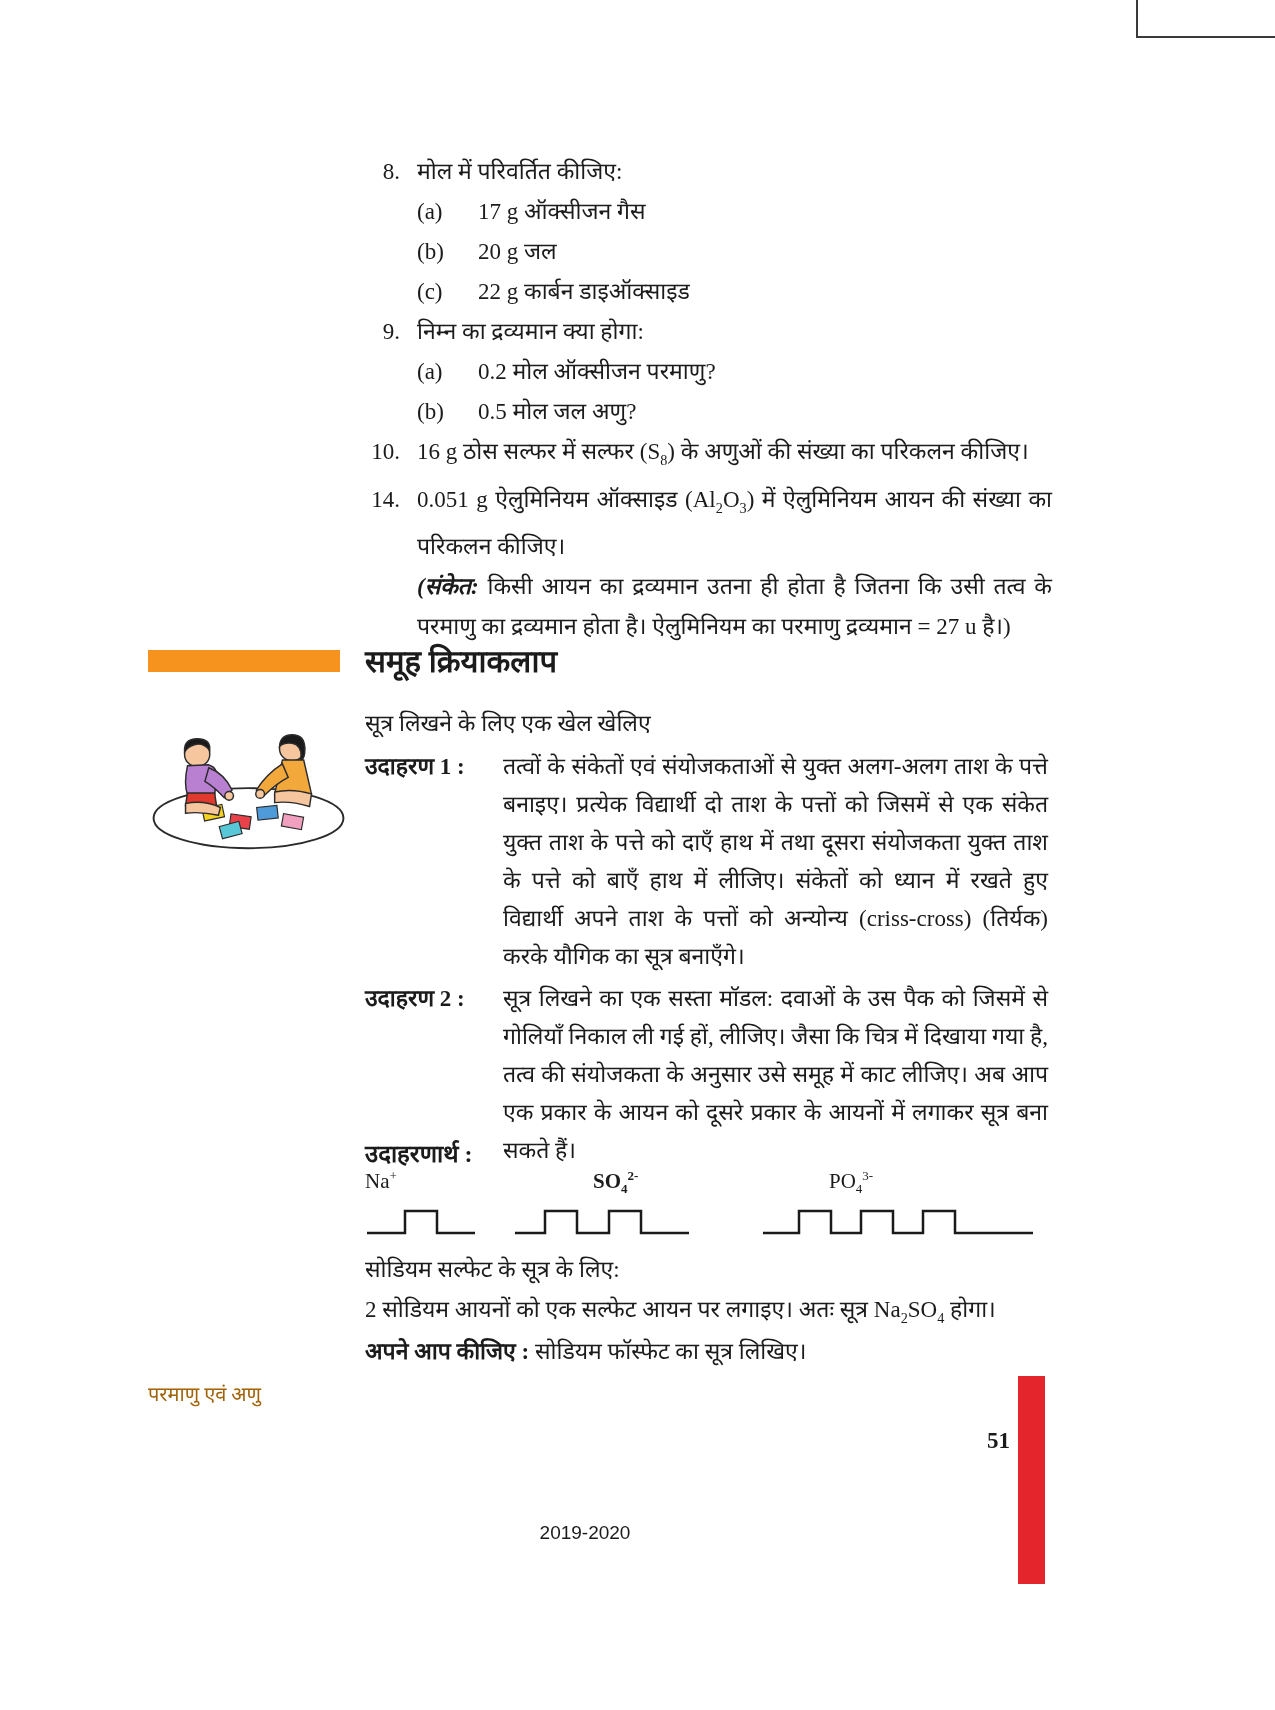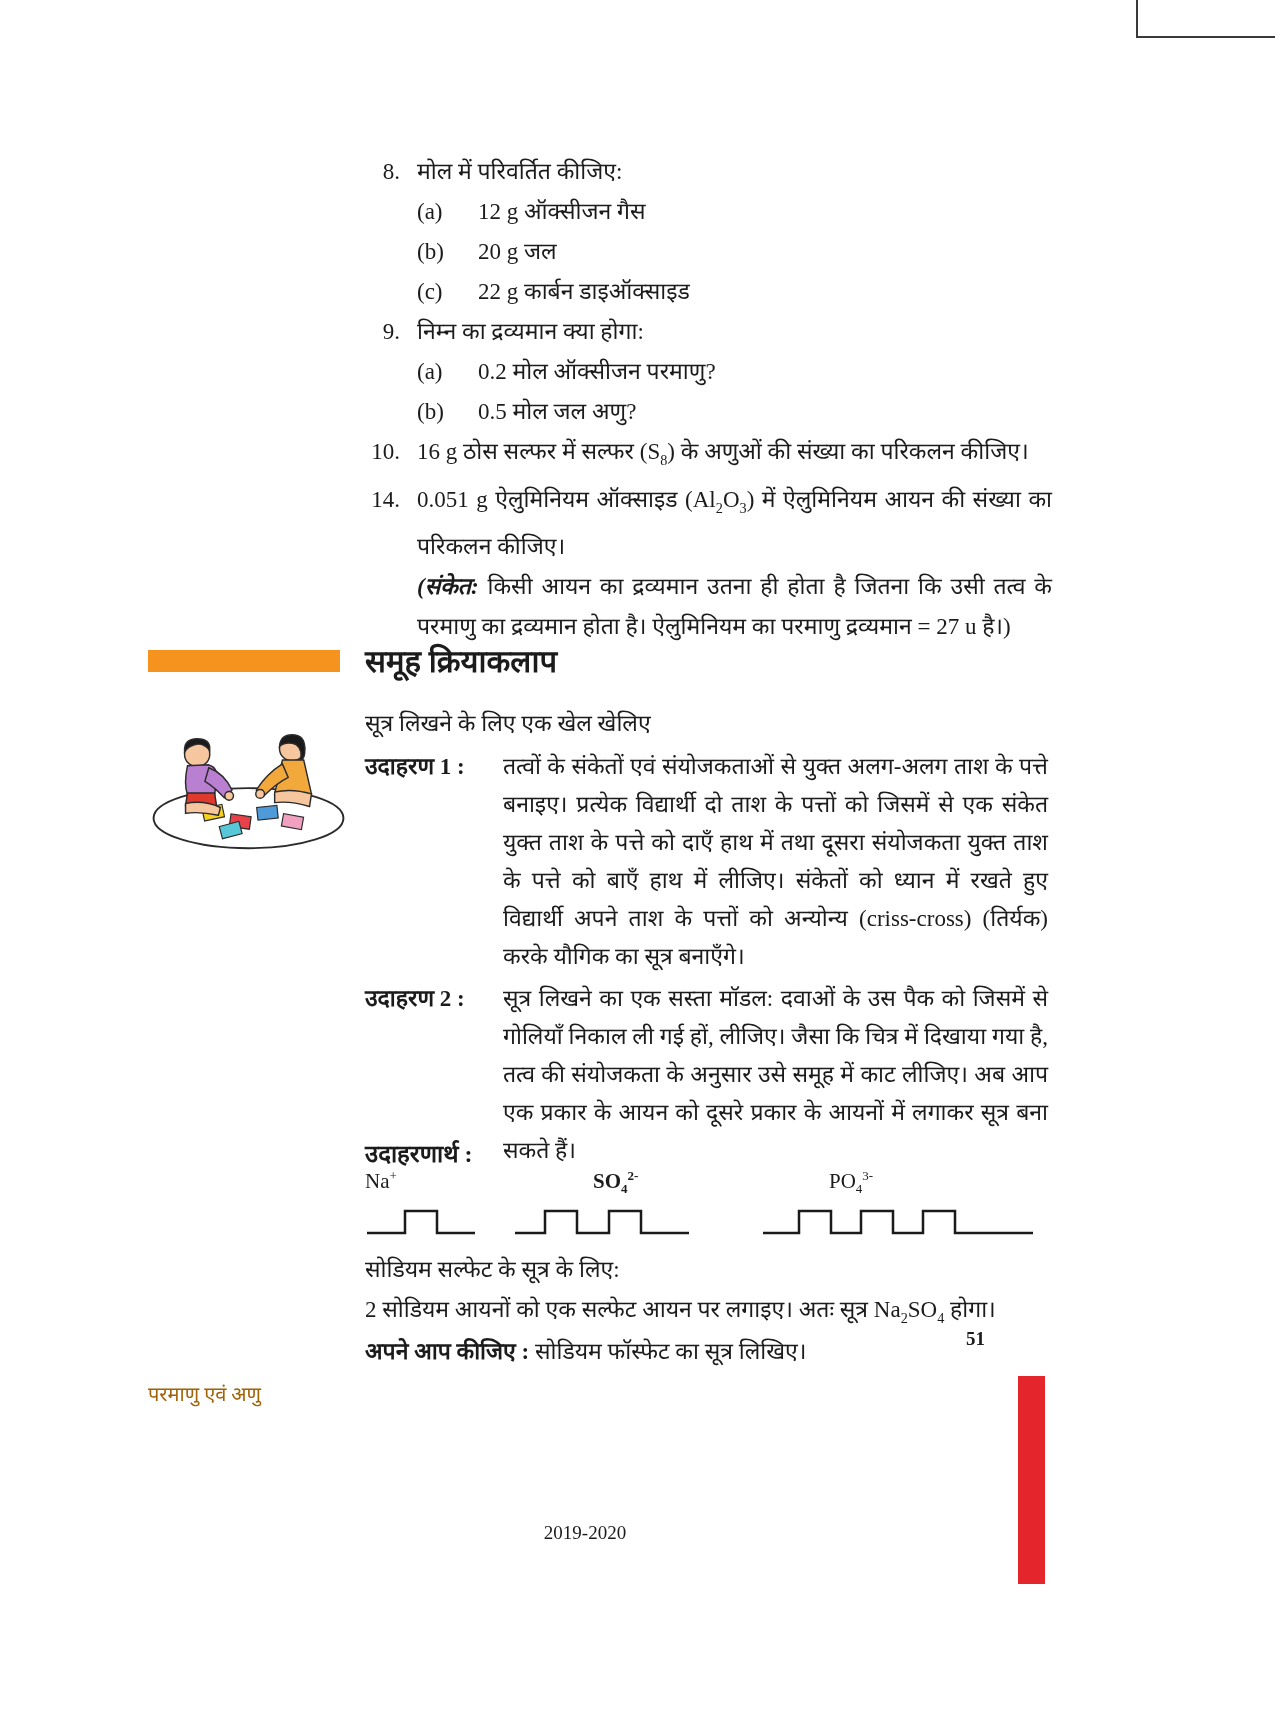--- a/index.html
+++ b/index.html
@@ -71,48 +71,48 @@
   .line-2 { top:1292px; }
   .line-3 { top:1334px; }
   .boldlead { font-weight:bold; }
 
   
   .footer-left {
     position:absolute; left:148px; top:1380px;
     font-size:20px; color:#a16207;
   }
   .page-num {
-    position:absolute; left:966px; top:1328px; width:44px; text-align:left;
-    font-size:19px; font-weight:bold;
+    position:absolute; left:966px; top:1428px; width:44px; text-align:right;
+    font-size:23px; font-weight:bold;
   }
   .red-bar {
     position:absolute; left:1018px; top:1376px; width:27px; height:208px;
     background:var(--red,#E4262C);
   }
   .year-mark {
     position:absolute; left:365px; top:1522px; width:440px; text-align:center;
-    font-size:19px; font-family:Liberation Serif, serif;
+    font-size:19px; font-family:Liberation Sans, sans-serif;
   }
 </style>
 </head>
 <body>
 
 <div class="page">
 
   <div class="corner-mark"></div>
 
   <main class="questions">
 
     <div class="qrow">
       <span class="qnum">8.</span>
       <div class="qbody">
         <div>मोल में परिवर्तित कीजिए:</div>
         <div class="subitem">
           <span class="sublabel">(a)</span>
-          <span>12 g ऑक्सीजन गैस</span>
+          <span>17 g ऑक्सीजन गैस</span>
         </div>
         <div class="subitem">
           <span class="sublabel">(b)</span>
           <span>20 g जल</span>
         </div>
         <div class="subitem">
           <span class="sublabel">(c)</span>
           <span>22 g कार्बन डाइऑक्साइड</span>
         </div>
       </div>

